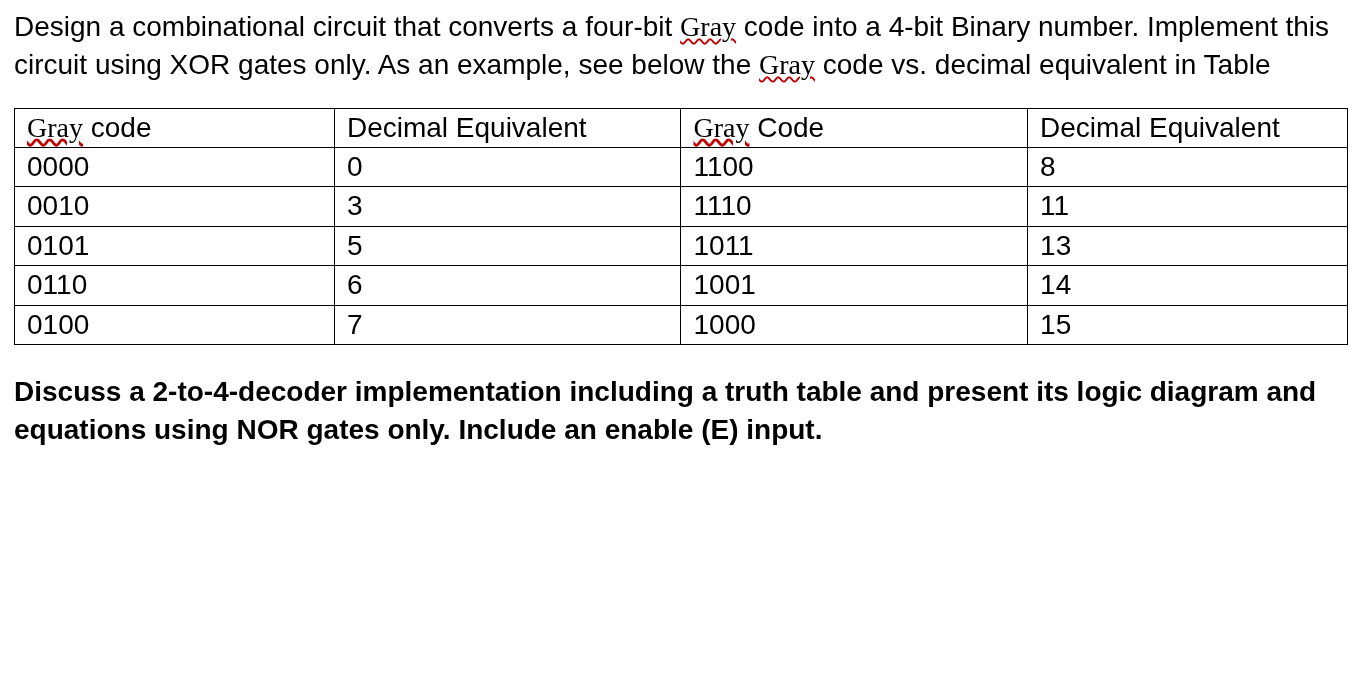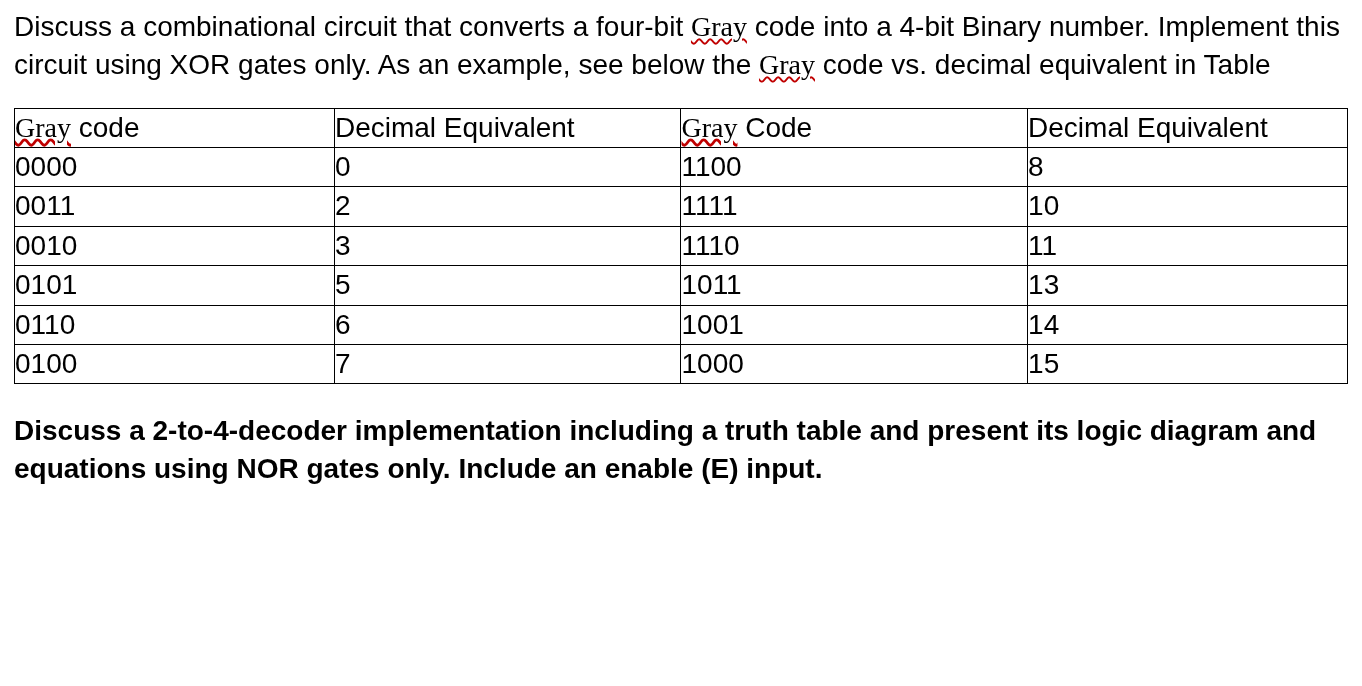--- a/index.html
+++ b/index.html
@@ -28,21 +28,21 @@
       text-underline-offset: 2px;
       font-family: Liberation Serif, serif;
     }
     table {
       border-collapse: collapse;
       width: 100%;
       margin-bottom: 28px;
     }
     td {
       border: 1px solid #000000;
-      padding: 1px 0;
+      padding: 1px 12px;
       font-size: 28px;
       vertical-align: top;
       line-height: 1.3;
       margin-left: 29px;
     }
     .header-cell .squiggle {
       text-decoration: underline;
       text-decoration-style: wavy;
       text-decoration-color: #c00000;
     }
@@ -52,46 +52,40 @@
     .col4 { width: 24%; }
     .bottom-para {
       line-height: 1.35;
       font-weight: bold;
     }
   </style>
 </head>
 <body>
 
 <div class="paragraph">
-  <span>Discuss a combinational circuit that converts a four-bit </span><span class="squiggle">Gray</span><span> code into a 4-bit Binary number. Implement this circuit using XOR gates only. As an example, see below the </span><span class="squiggle">Gray</span><span> code vs. decimal equivalent in Table</span>
+  <span>Design a combinational circuit that converts a four-bit </span><span class="squiggle">Gray</span><span> code into a 4-bit Binary number. Implement this circuit using XOR gates only. As an example, see below the </span><span class="squiggle">Gray</span><span> code vs. decimal equivalent in Table</span>
 </div>
 
 <table>
   <tbody>
       <tr>
     <td class="col1 header-cell">
       <span class="squiggle">Gray</span><span> code</span>
     </td>
     <td class="col2">Decimal Equivalent</td>
     <td class="col3 header-cell">
       <span class="squiggle">Gray</span><span> Code</span>
     </td>
     <td class="col4">Decimal Equivalent</td>
   </tr>
   <tr>
     <td>0000</td>
     <td>0</td>
     <td>1100</td>
     <td>8</td>
-  </tr>
-  <tr>
-    <td>0011</td>
-    <td>2</td>
-    <td>1111</td>
-    <td>10</td>
   </tr>
   <tr>
     <td>0010</td>
     <td>3</td>
     <td>1110</td>
     <td>11</td>
   </tr>
   <tr>
     <td>0101</td>
     <td>5</td>

